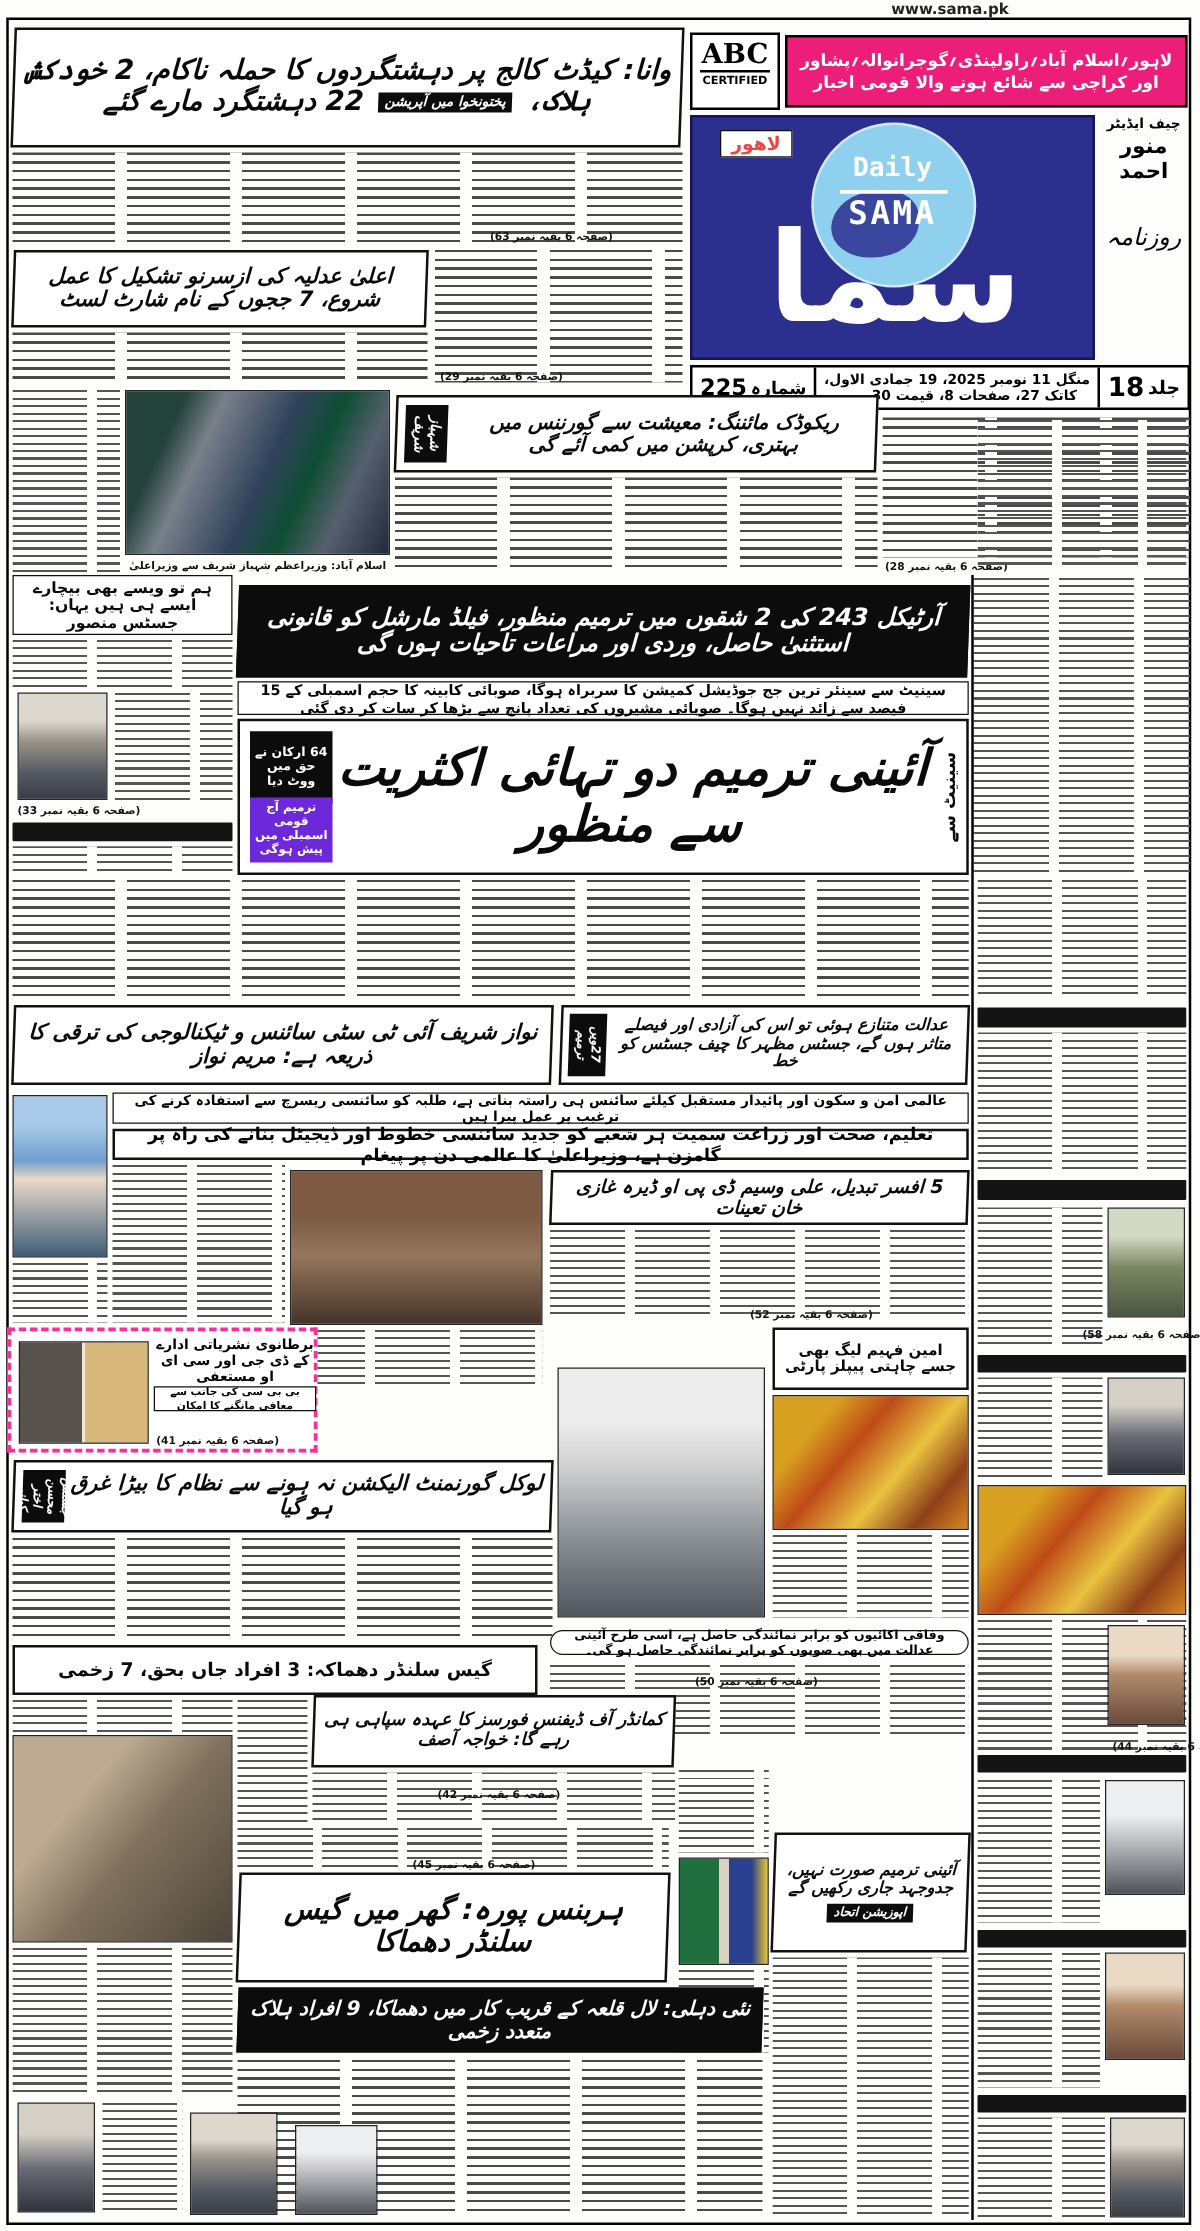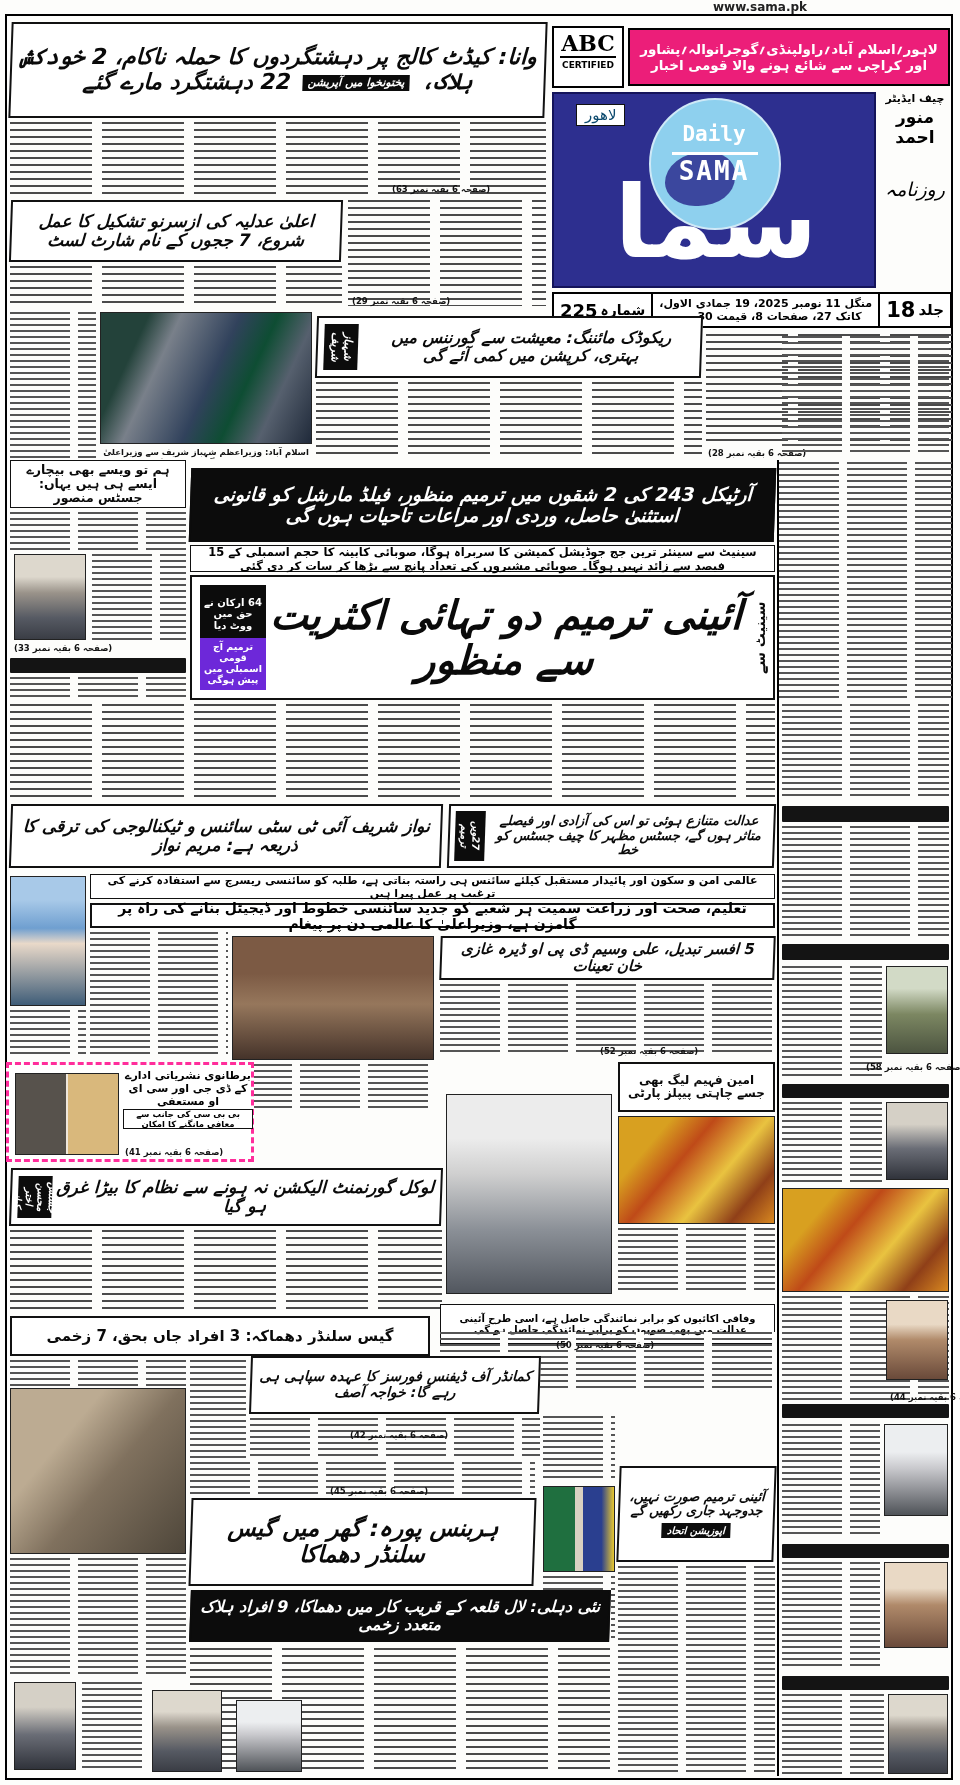--- a/index.html
+++ b/index.html
@@ -89,21 +89,21 @@
             display:flex;align-items:center;justify-content:center;text-align:center;direction:rtl;
             font-weight:bold;font-size:13.5px;padding:0 6px;">لاہور؍اسلام آباد؍راولپنڈی؍گوجرانوالہ؍پشاور اور کراچی سے شائع ہونے والا قومی اخبار</div>
 
 <div class="abs" style="left:552px;top:92px;width:324px;height:196px;background:#2d2f8f;border:2px solid #14145a;overflow:hidden;">
   <div class="abs" style="left:95px;top:4px;width:132px;height:132px;border-radius:50%;background:#8ed0ee;border:2px solid #cfe9f7;">
     <div class="abs" style="left:14px;top:52px;width:70px;height:54px;background:#2d2f8f;border-radius:60% 40% 55% 45%;opacity:.85;"></div>
   </div>
   <div class="abs" style="left:100px;top:28px;width:120px;text-align:center;color:#fff;font-family:'DejaVu Sans Mono',monospace;font-weight:bold;font-size:21px;">Daily</div>
   <div class="abs" style="left:118px;top:58px;width:86px;height:3px;background:#fff;"></div>
   <div class="abs" style="left:100px;top:62px;width:120px;text-align:center;color:#fff;font-family:'DejaVu Sans Mono',monospace;font-weight:bold;font-size:26px;letter-spacing:2px;">SAMA</div>
-  <div class="abs" style="left:22px;top:10px;background:#fff;color:#0c4a6e;font-weight:normal;font-size:15px;direction:rtl;padding:1px 8px;border:1px solid #111;">لاهور</div>
+  <div class="abs" style="left:22px;top:10px;background:#fff;color:#ef4444;font-weight:bold;font-size:15px;direction:rtl;padding:1px 8px;border:1px solid #111;">لاهور</div>
   <div class="abs rtl" style="left:0;top:78px;width:324px;text-align:center;color:#fff;font-weight:bold;font-size:100px;line-height:1.02;">سما</div>
 </div>
 <div class="abs" style="left:878px;top:92px;width:74px;height:74px;text-align:center;direction:rtl;">
   <div style="font-size:11px;font-weight:bold;">چیف ایڈیٹر</div>
   <div style="font-size:17px;font-weight:bold;margin-top:2px;">منور احمد</div>
 </div>
 <div class="abs rtl" style="left:878px;top:178px;width:74px;text-align:center;font-weight:normal;font-size:19px;font-style:italic;">روزنامہ</div>
 
 <div class="abs" style="left:552px;top:292px;width:400px;height:36px;border:2px solid #000;background:#fff;display:flex;direction:rtl;align-items:stretch;">
   <div style="display:flex;align-items:center;gap:3px;padding:0 6px;border-left:2px solid #000;">
@@ -182,21 +182,21 @@
   <span class="badge" style="position:absolute;left:6px;top:6px;bottom:6px;width:34px;font-size:10px;writing-mode:vertical-rl;">جسٹس محسن اختر کیانی</span>
   <span>لوکل گورنمنٹ الیکشن نہ ہونے سے نظام کا بیڑا غرق ہو گیا</span>
 </div>
 <div class="abs sim" style="left:10px;top:1230px;width:432px;height:80px;"></div>
 
 <div class="abs photo ph-beard" style="left:446px;top:1094px;width:166px;height:200px;"></div>
 <div class="abs hl" style="left:618px;top:1062px;width:157px;height:50px;font-size:12px;">امین فہیم لیگ بھی جسے چاہتی پیپلز پارٹی</div>
 <div class="abs photo ph-crowd" style="left:618px;top:1116px;width:157px;height:108px;"></div>
 <div class="abs sim fine" style="left:618px;top:1228px;width:157px;height:66px;"></div>
 
-<div class="abs strip" style="left:440px;top:1304px;width:335px;height:40px;font-size:10px;">وفاقی اکائیوں کو برابر نمائندگی حاصل ہے، اسی طرح آئینی عدالت میں بھی صوبوں کو برابر نمائندگی حاصل ہو گی۔</div>
+<div class="abs strip" style="left:440px;top:1304px;width:335px;height:20px;font-size:10px;border-radius:11px;">وفاقی اکائیوں کو برابر نمائندگی حاصل ہے، اسی طرح آئینی عدالت میں بھی صوبوں کو برابر نمائندگی حاصل ہو گی۔</div>
 <div class="abs sim fine" style="left:440px;top:1332px;width:335px;height:58px;"></div>
 <div class="abs note" style="left:556px;top:1340px;">(صفحہ 6 بقیہ نمبر 50)</div>
 
 <div class="abs hl" style="left:10px;top:1316px;width:420px;height:40px;font-size:15px;">گیس سلنڈر دھماکہ: 3 افراد جاں بحق، 7 زخمی</div>
 
 <div class="abs sim fine" style="left:10px;top:1360px;width:176px;height:26px;"></div>
 <div class="abs photo ph-rubble" style="left:10px;top:1388px;width:176px;height:166px;"></div>
 <div class="abs sim fine" style="left:10px;top:1558px;width:176px;height:118px;"></div>
 
 <div class="abs sim fine" style="left:190px;top:1360px;width:56px;height:100px;"></div>

